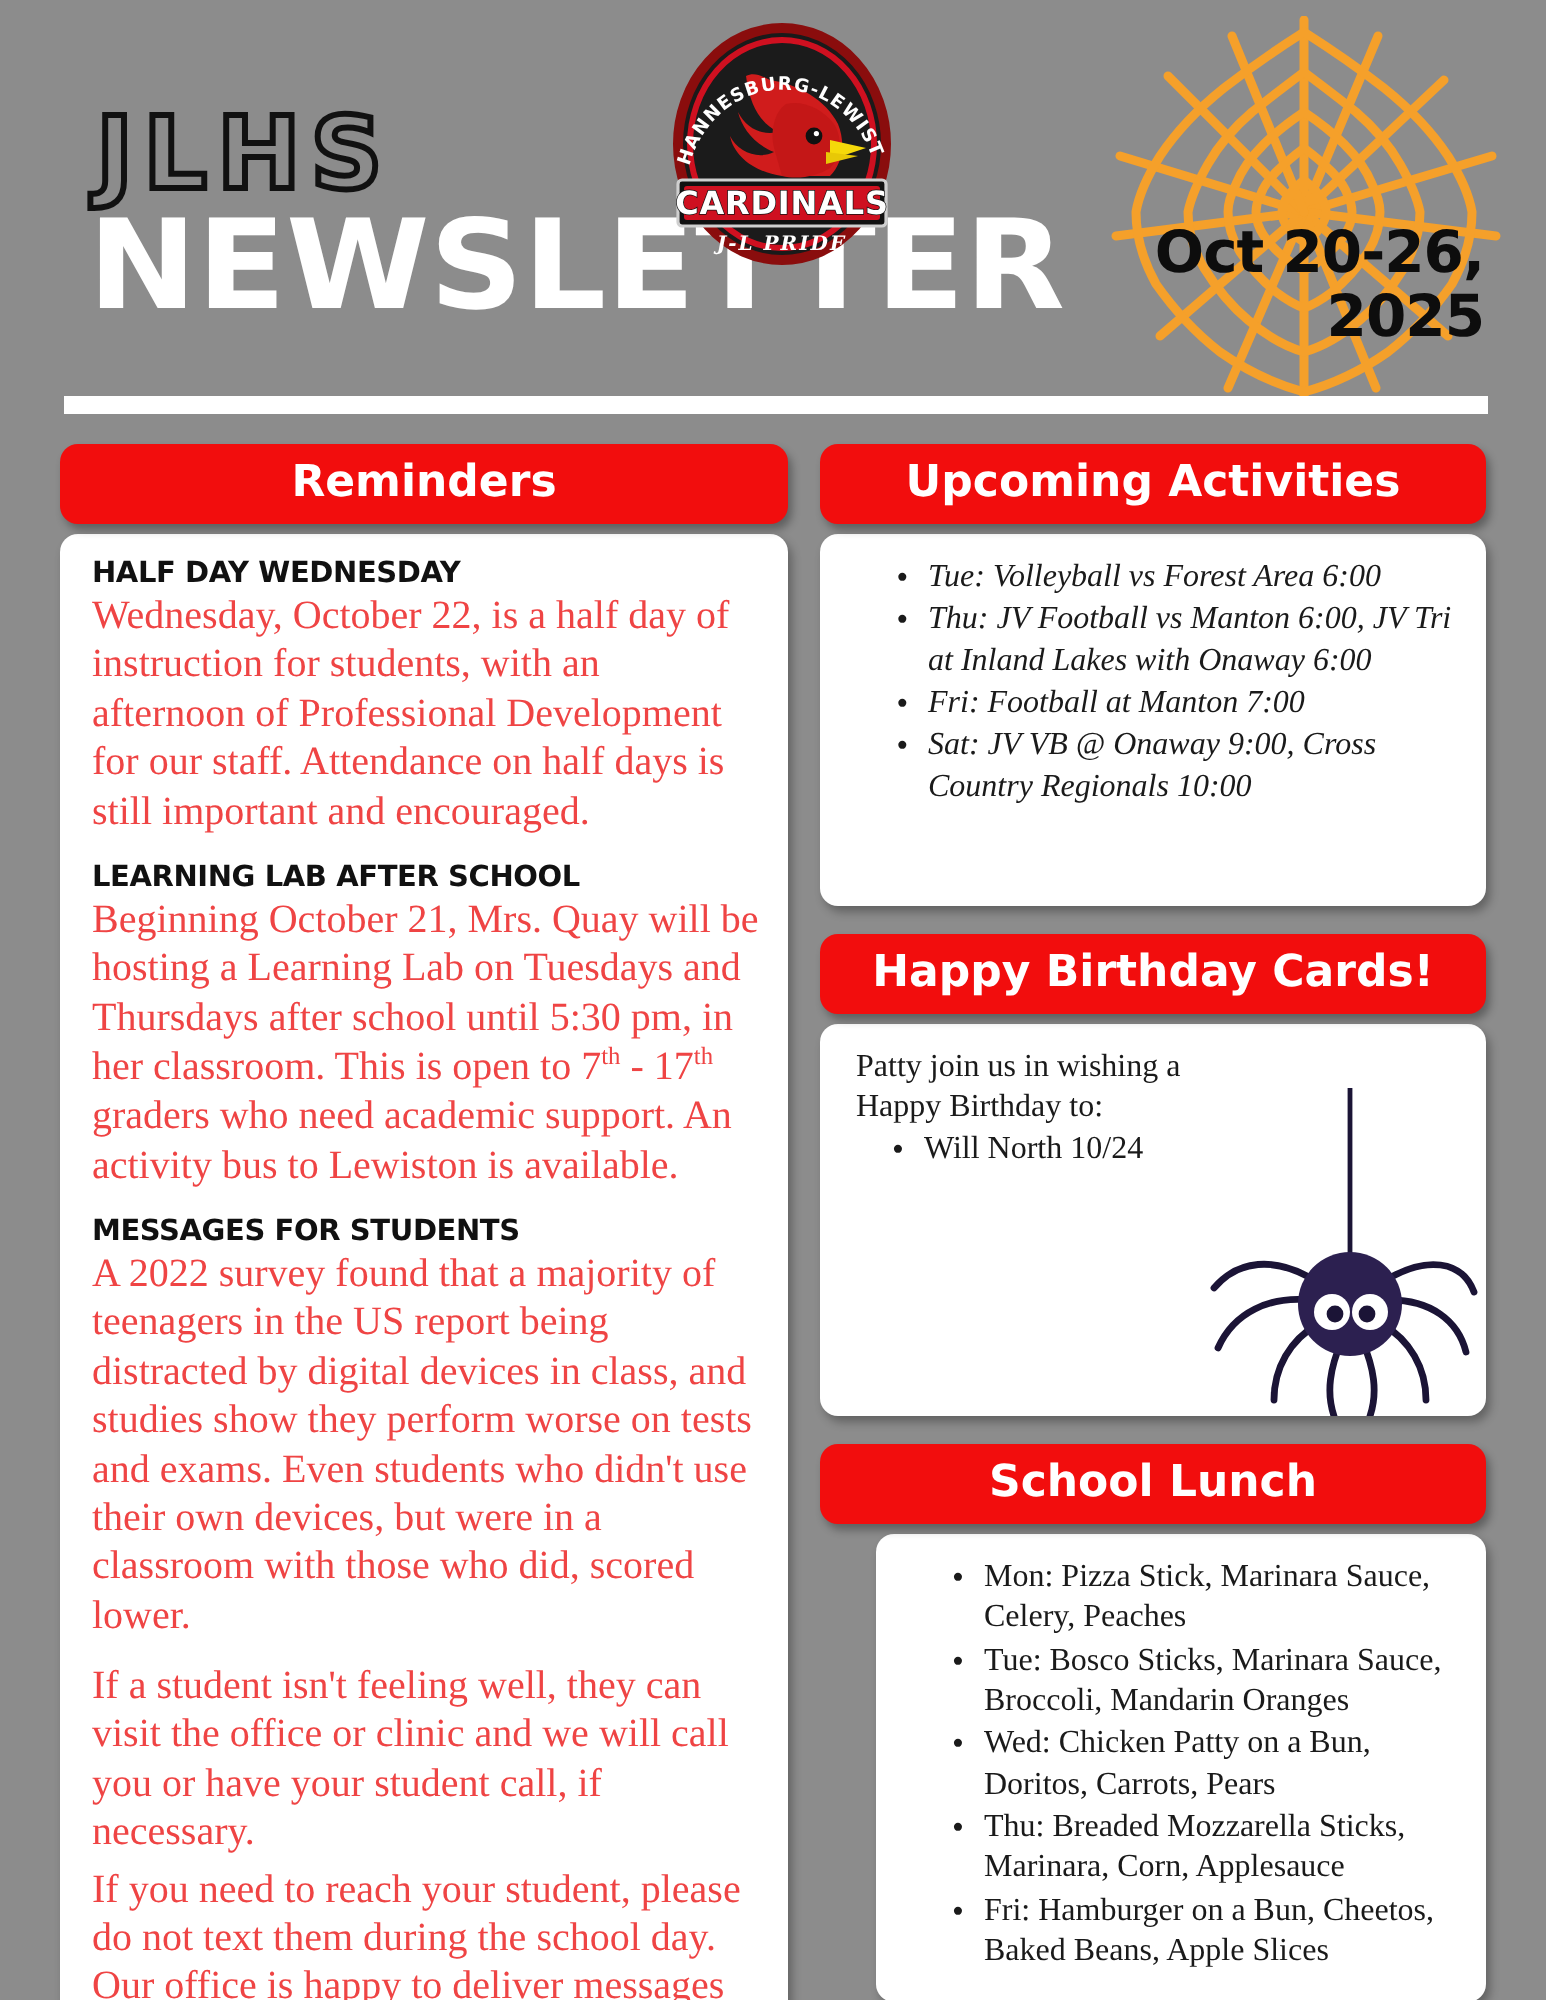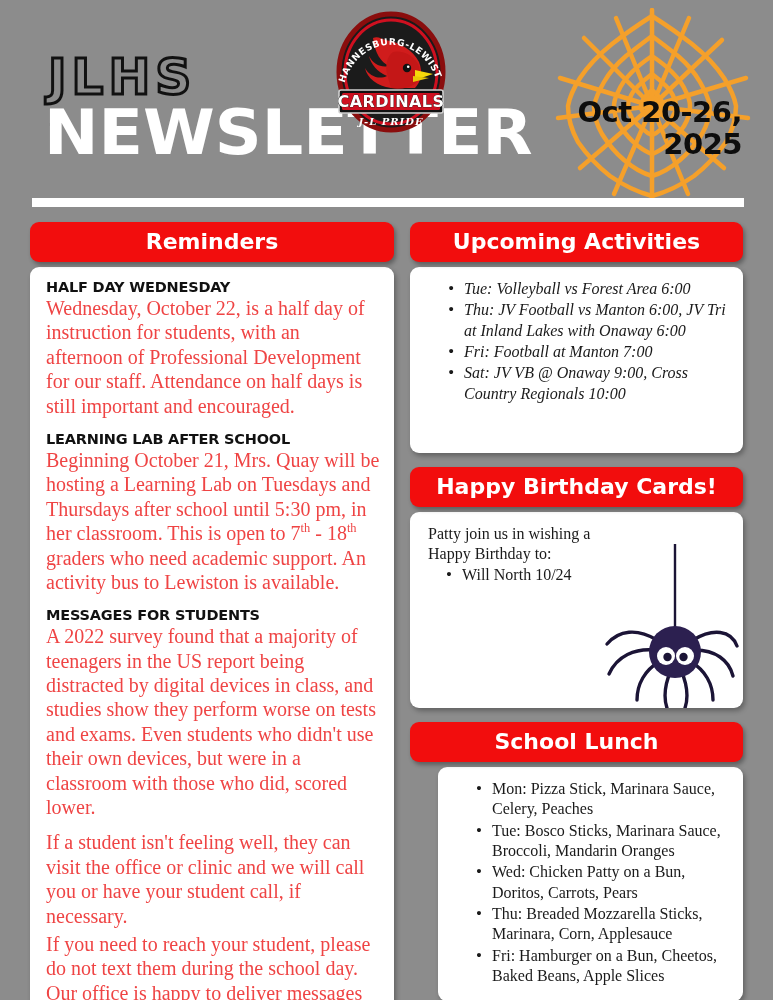--- a/index.html
+++ b/index.html
@@ -60,21 +60,21 @@
   .web-wrap {
     position: absolute;
     left: 552px;
     top: 8px;
     width: 210px;
     height: 196px;
   }
   .date-text {
     position: absolute;
     left: 552px;
-    top: 96px;
+    top: 110px;
     width: 190px;
     text-align: right;
     font-family: "DejaVu Sans", sans-serif;
     font-weight: 700;
     font-size: 29px;
     line-height: 1.12;
     color: #0d0d0d;
     z-index: 4;
     letter-spacing: -0.5px;
   }
@@ -285,21 +285,21 @@
 
   <div class="col-left">
     <div class="panel">
       <div class="panel-header">Reminders</div>
       <div class="panel-body">
 
         <div class="section-title">HALF DAY WEDNESDAY</div>
         <p class="para">Wednesday, October 22, is a half day of instruction for students, with an afternoon of Professional Development for our staff.  Attendance on half days is still important and encouraged.</p>
 
         <div class="section-title">LEARNING LAB AFTER SCHOOL</div>
-        <p class="para"><span>Beginning October 21, Mrs. Quay will be hosting a Learning Lab on Tuesdays and Thursdays after school until 5:30 pm, in her classroom.  This is open to 7</span><sup>th</sup><span> - 18</span><sup>th</sup><span> graders who need academic support.  An activity bus to Lewiston is available.</span></p>
+        <p class="para"><span>Beginning October 21, Mrs. Quay will be hosting a Learning Lab on Tuesdays and Thursdays after school until 5:30 pm, in her classroom.  This is open to 7</span><sup>th</sup><span> - 17</span><sup>th</sup><span> graders who need academic support.  An activity bus to Lewiston is available.</span></p>
 
         <div class="section-title">MESSAGES FOR STUDENTS</div>
         <p class="para tight">A 2022 survey found that a majority of teenagers in the US report being distracted by digital devices in class, and studies show they perform worse on tests and exams.  Even students who didn't use their own devices, but were in a classroom with those who did, scored lower.</p>
         <p class="para last">If a student isn't feeling well, they can visit the office or clinic and we will call you or have your student call, if necessary.</p>
         <p class="para tight">If you need to reach your student, please do not text them during the school day.  Our office is happy to deliver messages at times that will cause the least disruption for all of our students.</p>
 
         <svg class="pumpkins-wrap" viewBox="0 0 176 86">
 
           <path d="M36 36 C 30 33, 24 35, 22 40" stroke="#4c6b33" stroke-width="3.2" fill="none" stroke-linecap="round"></path>
           <ellipse cx="32" cy="59" rx="28" ry="24" fill="#ef8327"></ellipse>

